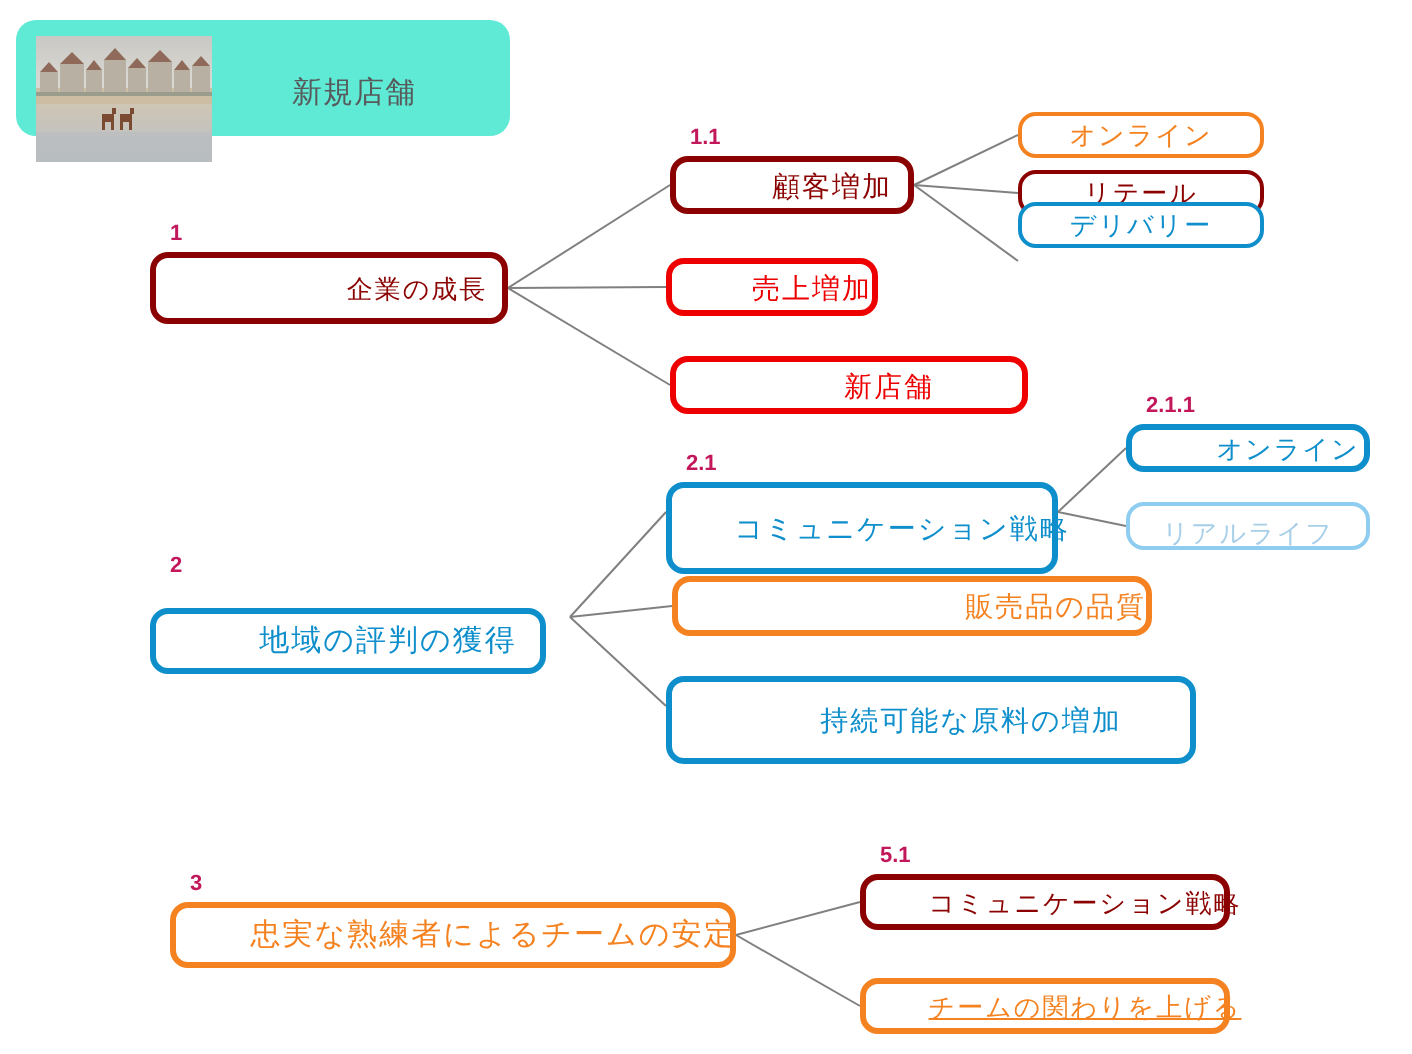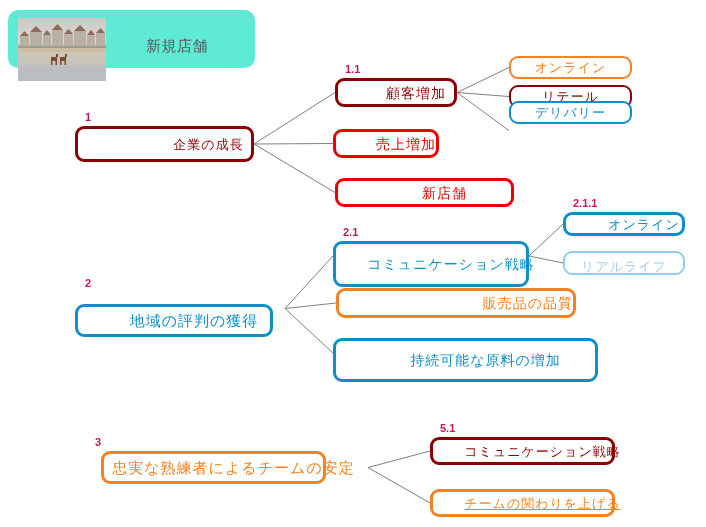--- a/index.html
+++ b/index.html
@@ -213,21 +213,21 @@
         <span class="node-label" style="font-size: 14px;">持続可能な原料の増加</span>
       </div>
       <div class="num" style="left: 573px; top: 197px;">2.1.1</div>
       <div class="node c-blue bw-3" style="left: 563px; top: 212px; width: 122px; height: 24px;">
         <span class="node-label" style="font-size: 13px;">オンライン</span>
       </div>
       <div class="node c-lightblue bw-2" style="left: 563px; top: 251px; width: 122px; height: 24px; align-items: flex-end;">
         <span class="node-label" style="font-size: 13px;">リアルライフ</span>
       </div>
       <div class="num" style="left: 95px; top: 436px;">3</div>
-      <div class="node c-orange bw-3" style="left: 101px; top: 451px; width: 225px; height: 33px;">
+      <div class="node c-orange bw-3" style="left: 85px; top: 451px; width: 283px; height: 33px;">
         <span class="node-label" style="font-size: 15px;">忠実な熟練者によるチームの安定</span>
       </div>
       <div class="num" style="left: 440px; top: 422px;">5.1</div>
       <div class="node c-darkred bw-3" style="left: 430px; top: 437px; width: 185px; height: 28px;">
         <span class="node-label" style="font-size: 13px;">コミュニケーション戦略</span>
       </div>
       <div class="node c-orange bw-3" style="left: 430px; top: 489px; width: 185px; height: 28px; text-decoration: underline;">
         <span class="node-label" style="font-size: 13px;">チームの関わりを上げる</span>
       </div>
     </div>

